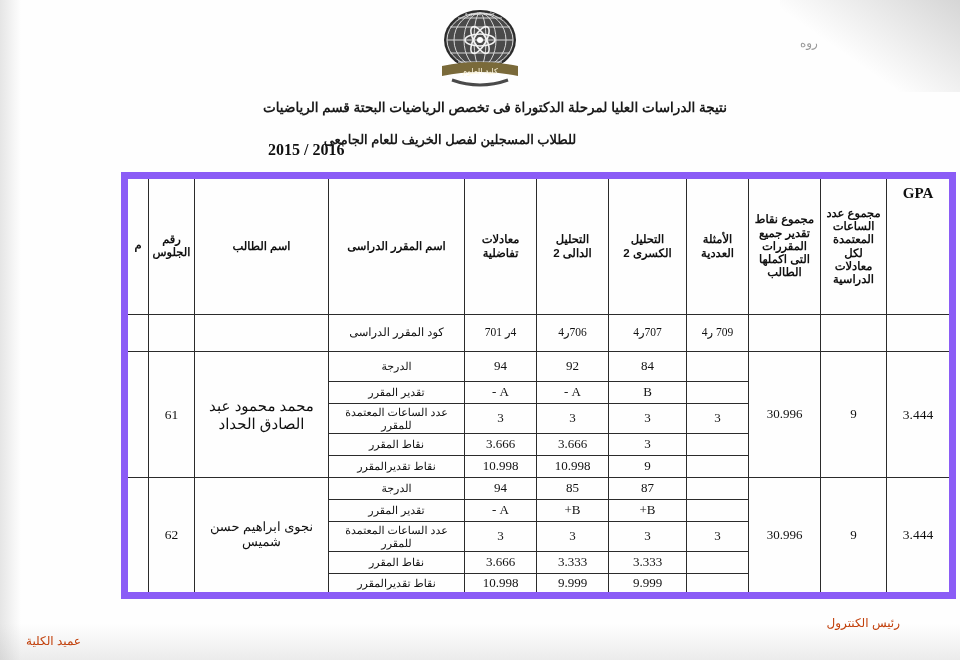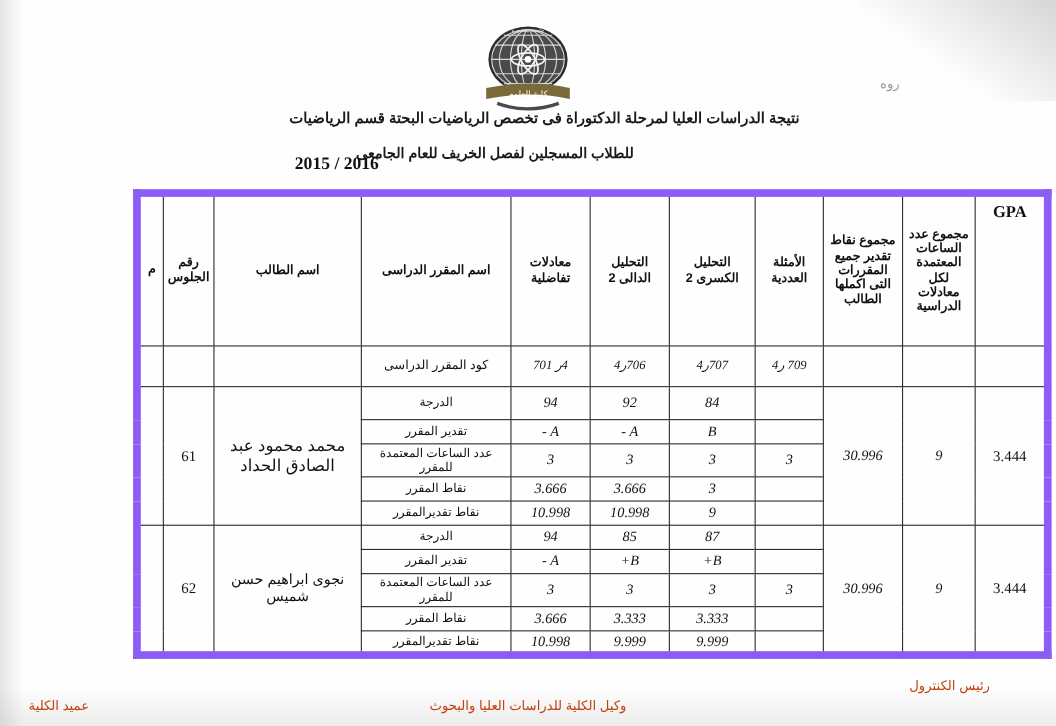--- a/index.html
+++ b/index.html
@@ -42,21 +42,21 @@
     position: absolute;
     bottom: 0; left: 0; right: 0;
     height: 40px;
     background: linear-gradient(0deg, rgba(150,150,150,0.18), rgba(255,255,255,0) 90%);
     pointer-events: none;
   }
 
   
   .logo-wrap {
     position: absolute;
-    top: 20px;
+    top: 6px;
     left: 0; right: 0;
     display: flex;
     justify-content: center;
   }
   .logo {
     width: 96px;
     height: 86px;
     position: relative;
   }
   .logo svg { display: block; }
@@ -92,21 +92,20 @@
     font-weight: 600;
     direction: ltr;
   }
   .corner-scribble {
     position: absolute;
     top: 36px;
     left: 800px;
     font-size: 12px;
     color: #9a9a9a;
     font-family: "Liberation Sans", sans-serif;
-    margin-top: 33px;
   }
 
   
   .tbl-wrap {
     position: absolute;
     top: 172px;
     left: 138px;
     width: 818px;
   }
   table.grades {
@@ -151,21 +150,20 @@
     height: 34px;
     font-size: 11.5px;
   }
   .code-label {
     text-align: center;
   }
 
   .num {
     font-family: "Liberation Serif", serif;
     font-size: 13px;
-    font-style: italic;
   }
   .gpa-cell {
     font-family: "Liberation Serif", serif;
     font-size: 13.5px;
   }
   .lbl {
     font-size: 11px;
     text-align: center;
   }
   .student {
@@ -383,17 +381,16 @@
         <td class="num">9.999</td>
         <td class="num">10.998</td>
         <td class="lbl">نقاط تقديرالمقرر</td>
       </tr>
     </tbody>
       </table>
   </div>
 
   <div class="footer">
     <div class="f-right">رئيس الكنترول</div>
-    <div class="f-center">وكيل الكلية للدراسات العليا والبحوث</div>
     <div class="f-left">عميد الكلية</div>
   </div>
 
 </div>
 
 </body></html>

